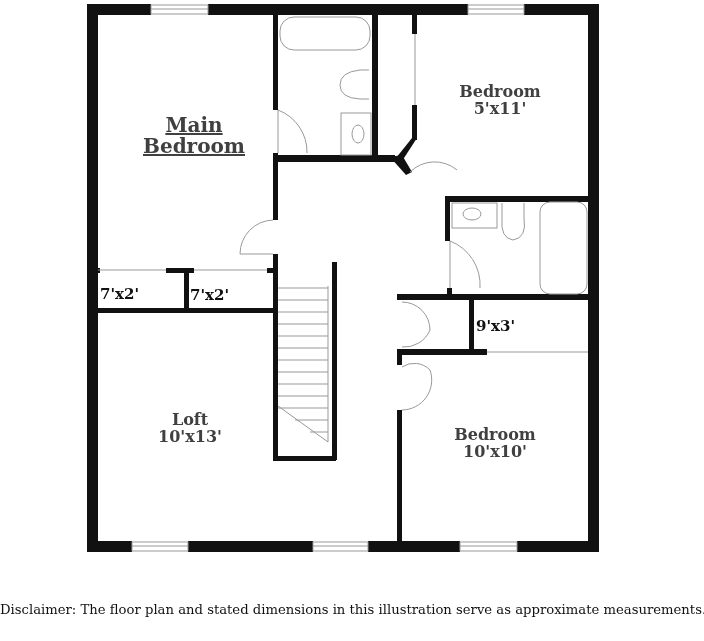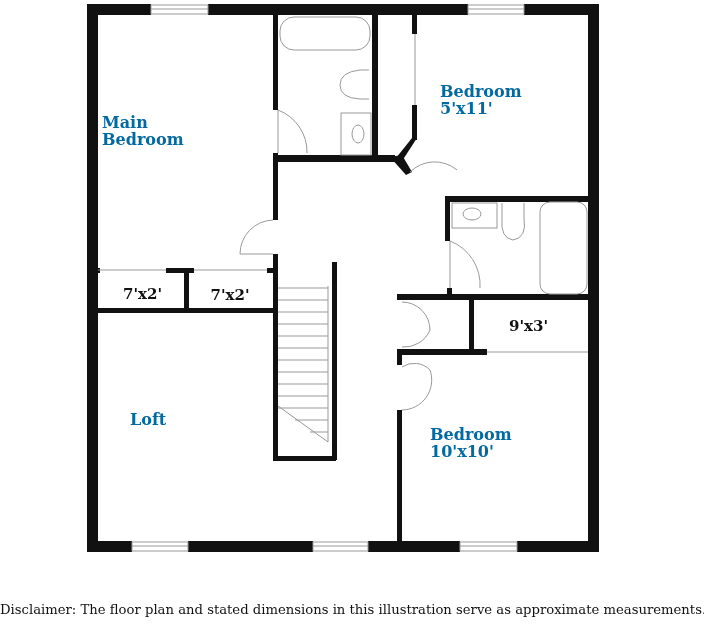--- a/index.html
+++ b/index.html
@@ -1,24 +1,24 @@
 <!DOCTYPE html>
 <html><head>
 <meta charset="utf-8">
 <style>
   html, body { margin:0; padding:0; background:#ffffff; }
   body { width:704px; height:641px; position:relative; overflow:hidden; font-family:"DejaVu Serif", serif; color:#111; }
   svg { position:absolute; left:0; top:0; }
-  .label { position:absolute; text-align:left; font-family:"DejaVu Serif", serif; font-weight:bold; color:#0369a1; line-height:1.05; }
+  .label { position:absolute; text-align:center; font-family:"DejaVu Serif", serif; font-weight:bold; color:#404040; line-height:1.05; }
   .label .name, .label .dim { display:block; }
-  .room-main { left:102px; top:115px; width:140px; font-size:16px; }
+  .room-main { left:124px; top:115px; width:140px; font-size:20px;text-decoration:underline; }
   .room-bed1 { left:440px; top:84px; width:120px; font-size:16px; }
   .room-loft { left:130px; top:412px; width:120px; font-size:16px; }
   .room-bed2 { left:430px; top:427px; width:130px; font-size:16px; }
-  .closet { position:absolute; font-family:"DejaVu Serif", serif; font-weight:bold; font-size:15px; text-align:center; }
+  .closet { position:absolute; font-family:"DejaVu Serif", serif; font-weight:bold; font-size:15px; text-align:left; }
   .c1 { left:100px; top:285px; width:85px; }
   .c2 { left:190px; top:286px; width:80px; }
   .c3 { left:476px; top:317px; width:105px; }
   .disclaimer { position:absolute; left:0; top:601px; width:704px; text-align:center; font-family:"DejaVu Serif", serif; font-size:13.2px; line-height:18px; color:#111; }
   .disclaimer span { display:block; white-space:nowrap; }
 </style>
 </head>
 <body>
 
 <svg width="704" height="641" viewBox="0 0 704 641">
@@ -126,20 +126,21 @@
 <div class="label room-main">
   <span class="name">Main</span>
   <span class="name">Bedroom</span>
 </div>
 <div class="label room-bed1">
   <span class="name">Bedroom</span>
   <span class="dim">5'x11'</span>
 </div>
 <div class="label room-loft">
   <span class="name">Loft</span>
+  <span class="dim">10'x13'</span>
 </div>
 <div class="label room-bed2">
   <span class="name">Bedroom</span>
   <span class="dim">10'x10'</span>
 </div>
 
 <div class="closet c1">7'x2'</div>
 <div class="closet c2">7'x2'</div>
 <div class="closet c3">9'x3'</div>
 

